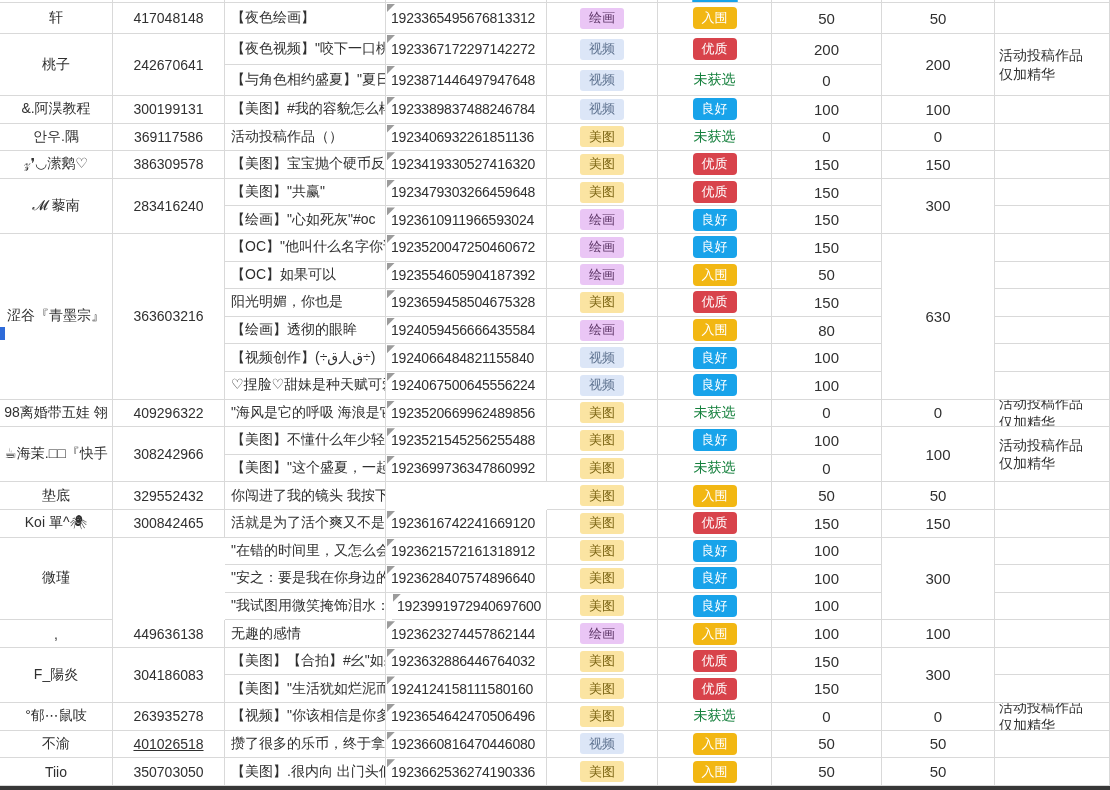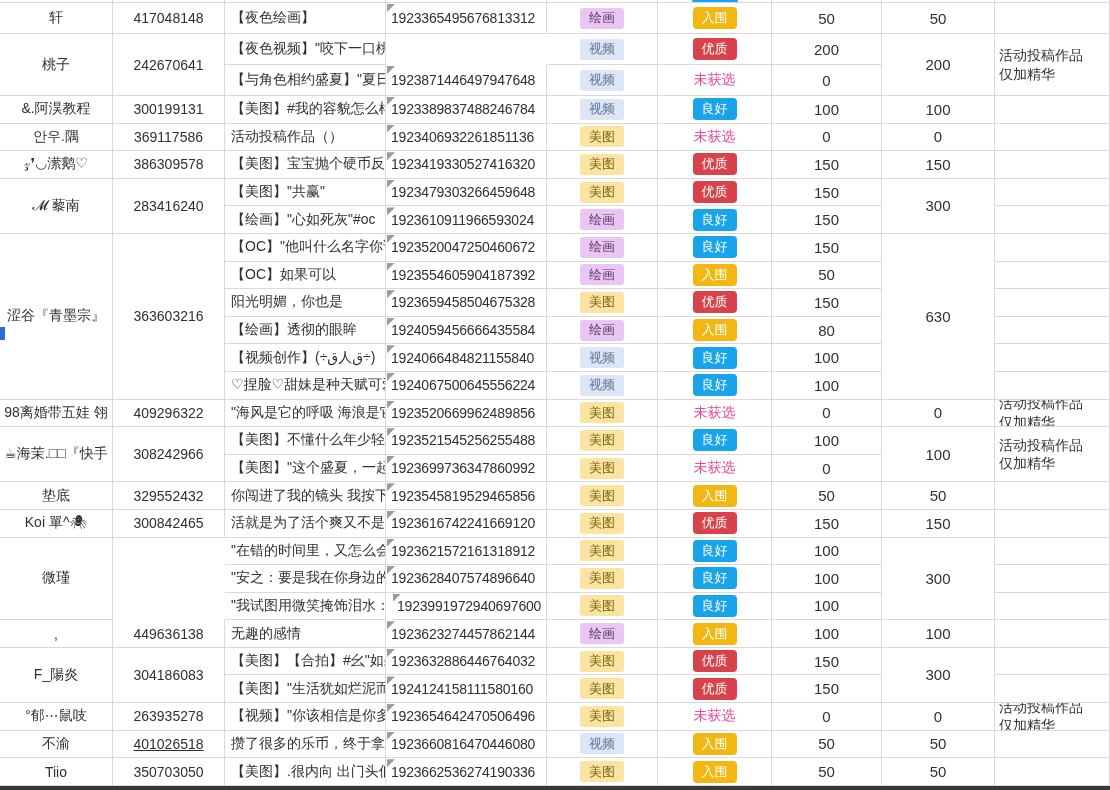--- a/index.html
+++ b/index.html
@@ -25,21 +25,21 @@
   .c-note{justify-content:flex-start;padding-left:4px;white-space:pre-line;line-height:1.32;}
   .badge{display:inline-flex;align-items:center;justify-content:center;
          padding:1px 9px;height:19px;border-radius:3px;font-size:13px;}
   .cat-draw{background:#eac6f5;color:#5c3566;}
   .cat-video{background:#dce6f7;color:#5f7390;}
   .cat-photo{background:#fbe4a2;color:#7c6514;}
   .sbadge{height:20px;border-radius:4px;color:#fff;font-weight:500;}
   .st-in{background:#f2b713;}
   .st-top{background:#d8434b;}
   .st-good{background:#18a3ea;}
-  .st-none{color:#ec4899;font-size:14px;}
+  .st-none{color:#15803d;font-size:14px;}
   .bottom-strip{background:#383838;border:none;}
   #left-mark{position:absolute;left:0;top:327px;width:5px;height:13px;background:#2e6bd9;z-index:5;}
 </style>
 </head>
 <body>
 
 <div id="stage">
   <div id="sheet">
       <div class="cell sliver" style="grid-area: 1 / 1;"></div>
       <div class="cell sliver" style="grid-area: 1 / 2;"></div>
@@ -64,20 +64,24 @@
       </div>
       <div class="cell c-status" style="grid-area: 2 / 6;">
         <span class="badge sbadge st-in">入围</span>
       </div>
       <div class="cell c-score" style="grid-area: 2 / 7;">50</div>
       <div class="cell c-total" style="grid-area: 2 / 8;">50</div>
       <div class="cell c-note" style="grid-area: 2 / 9;"></div>
       <div class="cell c-name" style="grid-area: 3 / 1 / span 2;">桃子</div>
       <div class="cell c-uid" style="grid-area: 3 / 2 / span 2;">242670641</div>
       <div class="cell c-title" style="grid-area: 3 / 3;">【夜色视频】"咬下一口桃</div>
+      <div class="cell c-post" style="grid-area: 3 / 4;">
+        <span class="corner"></span>
+        <span>1923367172297142272</span>
+      </div>
       <div class="cell c-cat" style="grid-area: 3 / 5;">
         <span class="badge cat-video">视频</span>
       </div>
       <div class="cell c-status" style="grid-area: 3 / 6;">
         <span class="badge sbadge st-top">优质</span>
       </div>
       <div class="cell c-score" style="grid-area: 3 / 7;">200</div>
       <div class="cell c-title" style="grid-area: 4 / 3;">【与角色相约盛夏】"夏日</div>
       <div class="cell c-post" style="grid-area: 4 / 4;">
         <span class="corner"></span>
@@ -293,24 +297,20 @@
       <div class="cell c-status" style="grid-area: 18 / 6;">
         <span class="st-none">未获选</span>
       </div>
       <div class="cell c-score" style="grid-area: 18 / 7;">0</div>
       <div class="cell c-total" style="grid-area: 17 / 8 / span 2;">100</div>
       <div class="cell c-note" style="grid-area: 17 / 9 / span 2;">活动投稿作品
 仅加精华</div>
       <div class="cell c-name" style="grid-area: 19 / 1;">垫底</div>
       <div class="cell c-uid" style="grid-area: 19 / 2;">329552432</div>
       <div class="cell c-title" style="grid-area: 19 / 3;">你闯进了我的镜头 我按下</div>
-      <div class="cell c-post" style="grid-area: 19 / 4;">
-        <span class="corner"></span>
-        <span>1923545819529465856</span>
-      </div>
       <div class="cell c-cat" style="grid-area: 19 / 5;">
         <span class="badge cat-photo">美图</span>
       </div>
       <div class="cell c-status" style="grid-area: 19 / 6;">
         <span class="badge sbadge st-in">入围</span>
       </div>
       <div class="cell c-score" style="grid-area: 19 / 7;">50</div>
       <div class="cell c-total" style="grid-area: 19 / 8;">50</div>
       <div class="cell c-note" style="grid-area: 19 / 9;"></div>
       <div class="cell c-name" style="grid-area: 20 / 1;">Koi 單^🕷</div>

